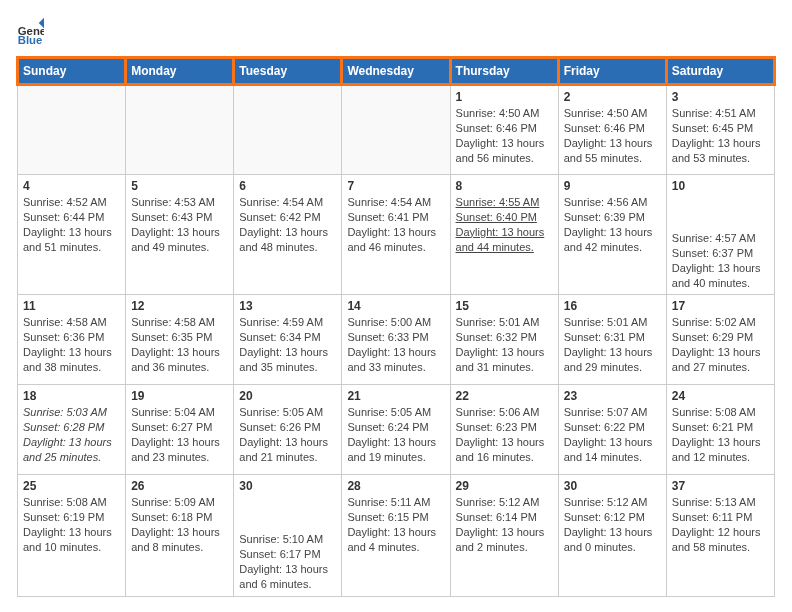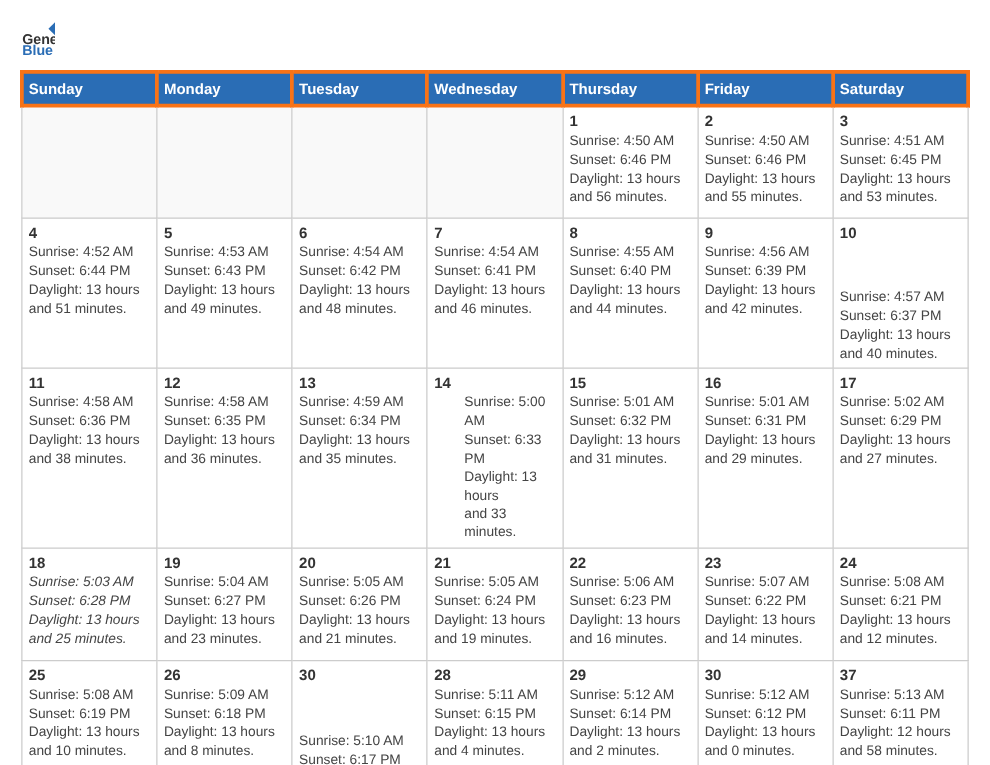--- a/index.html
+++ b/index.html
@@ -148,21 +148,21 @@
         </td>
         <td>
           <div class="day-num">7</div>
           <div class="day-info" style="white-space: pre-line;">Sunrise: 4:54 AM
 Sunset: 6:41 PM
 Daylight: 13 hours
 and 46 minutes.</div>
         </td>
         <td>
           <div class="day-num">8</div>
-          <div class="day-info" style="white-space: pre-line;">Sunrise: 4:55 AM
+          <div class="day-info" style="white-space: pre-line; text-decoration: underline;">Sunrise: 4:55 AM
 Sunset: 6:40 PM
 Daylight: 13 hours
 and 44 minutes.</div>
         </td>
         <td>
           <div class="day-num">9</div>
           <div class="day-info" style="white-space: pre-line;">Sunrise: 4:56 AM
 Sunset: 6:39 PM
 Daylight: 13 hours
 and 42 minutes.</div>
@@ -192,21 +192,21 @@
         </td>
         <td>
           <div class="day-num">13</div>
           <div class="day-info" style="white-space: pre-line;">Sunrise: 4:59 AM
 Sunset: 6:34 PM
 Daylight: 13 hours
 and 35 minutes.</div>
         </td>
         <td>
           <div class="day-num">14</div>
-          <div class="day-info" style="white-space: pre-line; margin-left: 24px;">Sunrise: 5:00 AM
+          <div class="day-info" style="white-space: pre-line;">Sunrise: 5:00 AM
 Sunset: 6:33 PM
 Daylight: 13 hours
 and 33 minutes.</div>
         </td>
         <td>
           <div class="day-num">15</div>
           <div class="day-info" style="white-space: pre-line;">Sunrise: 5:01 AM
 Sunset: 6:32 PM
 Daylight: 13 hours
 and 31 minutes.</div>

